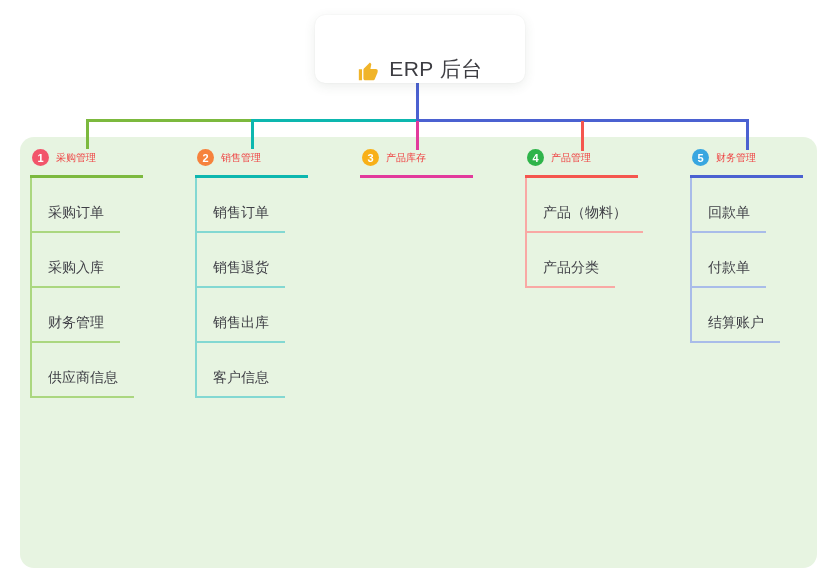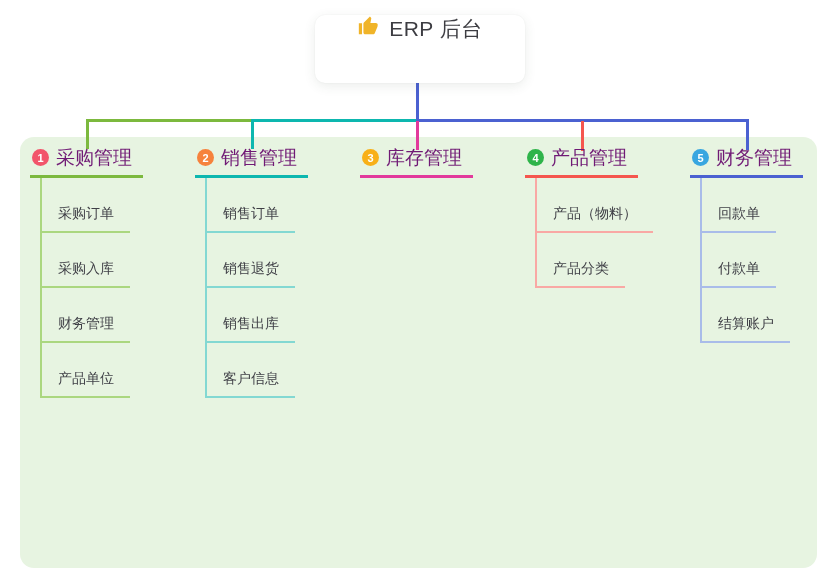--- a/index.html
+++ b/index.html
@@ -21,39 +21,39 @@
   .drop-1{left:86px;top:119px;width:3px;height:30px;}
   .drop-2{left:251px;top:119px;width:3px;height:30px;}
   .drop-3{left:416px;top:121px;width:3px;height:29px;}
   .drop-4{left:581px;top:121px;width:3px;height:30px;}
   .drop-5{left:746px;top:119px;width:3px;height:31px;}
   
   .root-node{
     position:absolute;left:315px;top:15px;width:210px;height:68px;
     background:#ffffff;border-radius:10px;
     box-shadow:0 3px 12px rgba(60,80,60,0.10),0 0 2px rgba(0,0,0,0.06);
-    display:flex;align-items:flex-start;justify-content:center;gap:10px;
+    display:flex;align-items:flex-end;justify-content:center;gap:10px;
   }
   .thumb{color:#f0b429;display:flex;align-items:center;}
   .root-title{font-size:21px;font-weight:500;color:#3d3d42;letter-spacing:0.5px;}
   
   .branch{position:absolute;top:147px;width:150px;}
   .branch-header{
     display:flex;align-items:center;gap:7px;
     box-sizing:border-box;width:113px;padding:0 0 7px 2px;
     border-bottom:3px solid var(--c);
   }
   .badge{
     width:17px;height:17px;border-radius:50%;background:var(--badge);
     color:#ffffff;font-size:11px;font-weight:bold;
     display:flex;align-items:center;justify-content:center;flex:0 0 17px;
   }
-  .branch-title{font-size:19px;font-weight:500;color:#701a75;line-height:21px;white-space:nowrap;}
+  .branch-title{font-size:10px;font-weight:500;color:#ef4444;line-height:21px;white-space:nowrap;}
   .children{
-    margin-left:10px;border-left:2px solid var(--light);width:max-content;
+    border-left:2px solid var(--light);width:max-content;font-family:Liberation Serif, serif;
   }
   .child{
     box-sizing:content-box;width:max-content;
     padding:26px 16px 9px 16px;border-bottom:2px solid var(--light);
     font-size:14px;color:#3f3f46;line-height:18px;white-space:nowrap;
   }
   .b1{left:30px;} .b2{left:195px;} .b3{left:360px;} .b4{left:525px;} .b5{left:690px;}
 </style>
 </head>
 <body>
@@ -83,41 +83,41 @@
 
   <div class="branch b1" style="--c: #7cb93e; --light: #abd77f; --badge: #f2556b;">
     <div class="branch-header">
       <span class="badge">1</span>
       <span class="branch-title">采购管理</span>
     </div>
     <div class="children">
       <div class="child">采购订单</div>
       <div class="child">采购入库</div>
       <div class="child">财务管理</div>
-      <div class="child">产品单位</div>
+      <div class="child">供应商信息</div>
     </div>
   </div>
 
   <div class="branch b2" style="--c: #0db7af; --light: #83d8d2; --badge: #f6823c;">
     <div class="branch-header">
       <span class="badge">2</span>
       <span class="branch-title">销售管理</span>
     </div>
     <div class="children">
       <div class="child">销售订单</div>
       <div class="child">销售退货</div>
       <div class="child">销售出库</div>
       <div class="child">客户信息</div>
     </div>
   </div>
 
   <div class="branch b3" style="--c: #e23a9c; --light: #ef8fc9; --badge: #f8b018;">
     <div class="branch-header">
       <span class="badge">3</span>
-      <span class="branch-title">库存管理</span>
+      <span class="branch-title">产品库存</span>
     </div>
   </div>
 
   <div class="branch b4" style="--c: #f5564e; --light: #f9a8a4; --badge: #2fb44a;">
     <div class="branch-header">
       <span class="badge">4</span>
       <span class="branch-title">产品管理</span>
     </div>
     <div class="children">
       <div class="child">产品（物料）</div>

